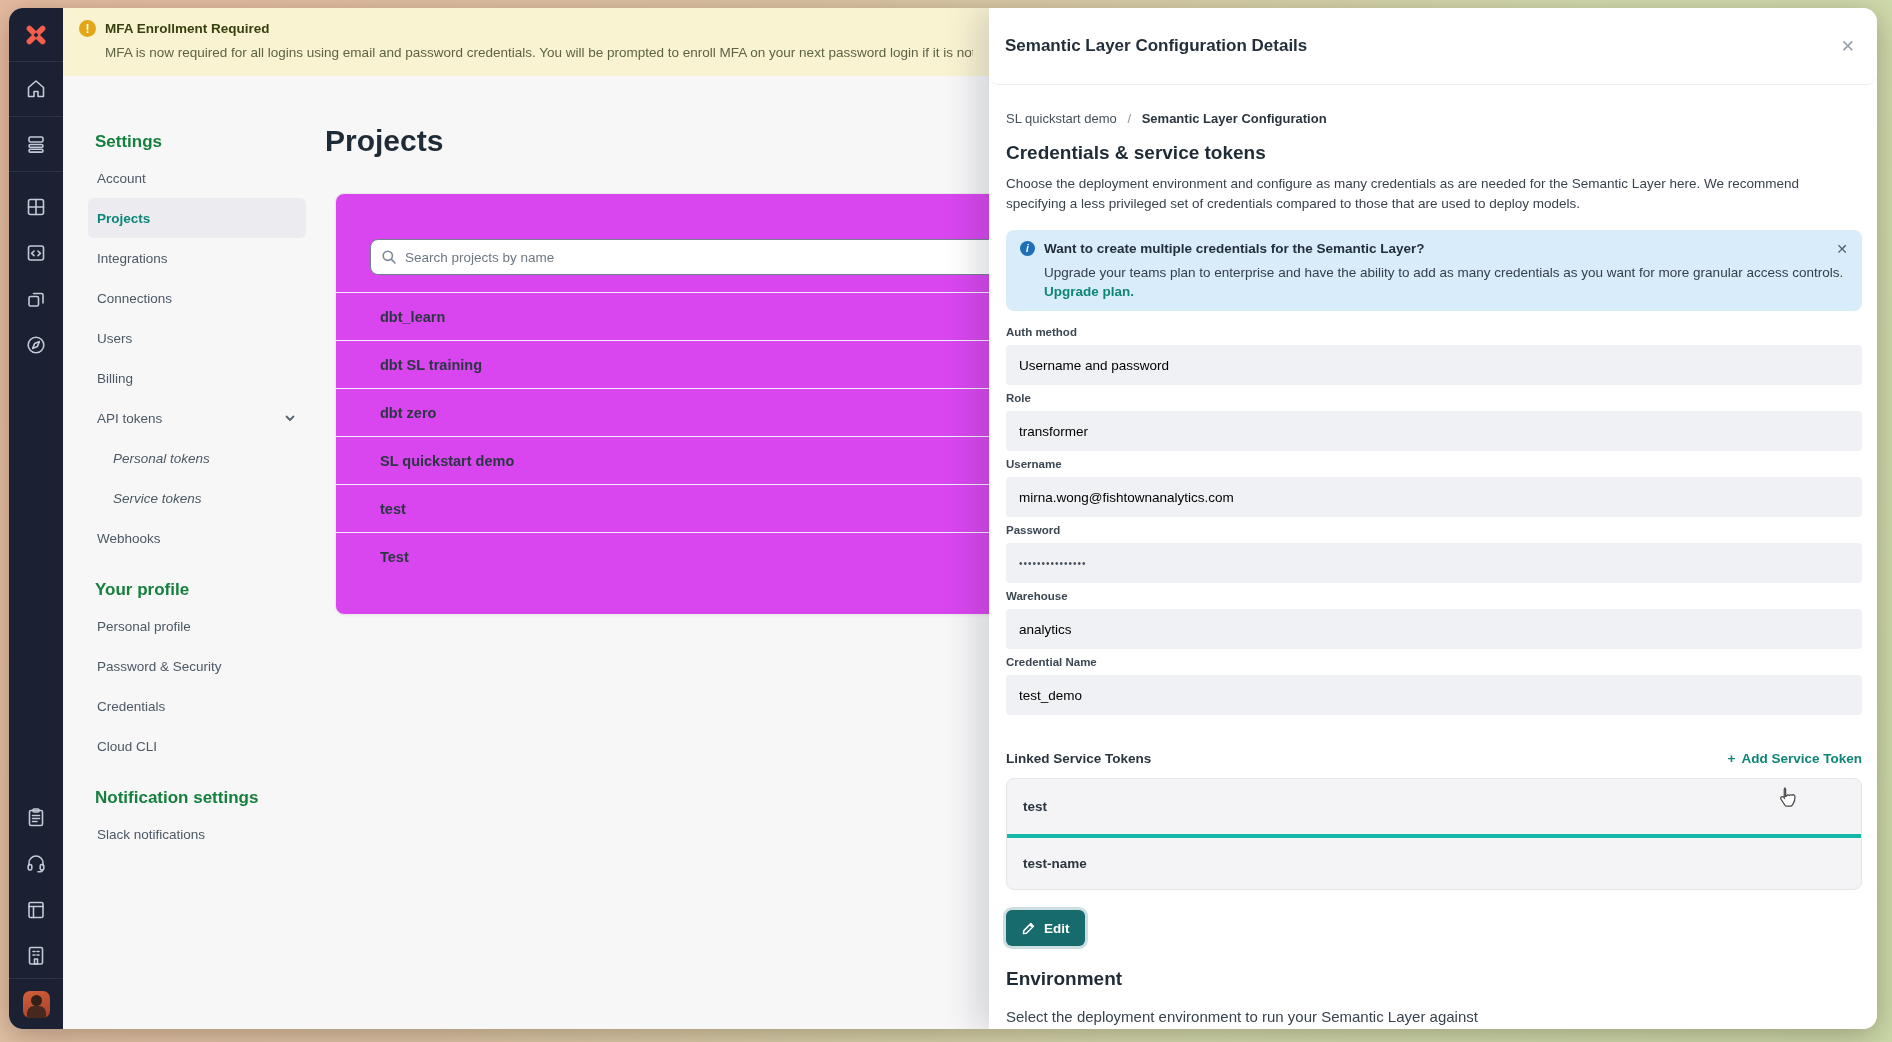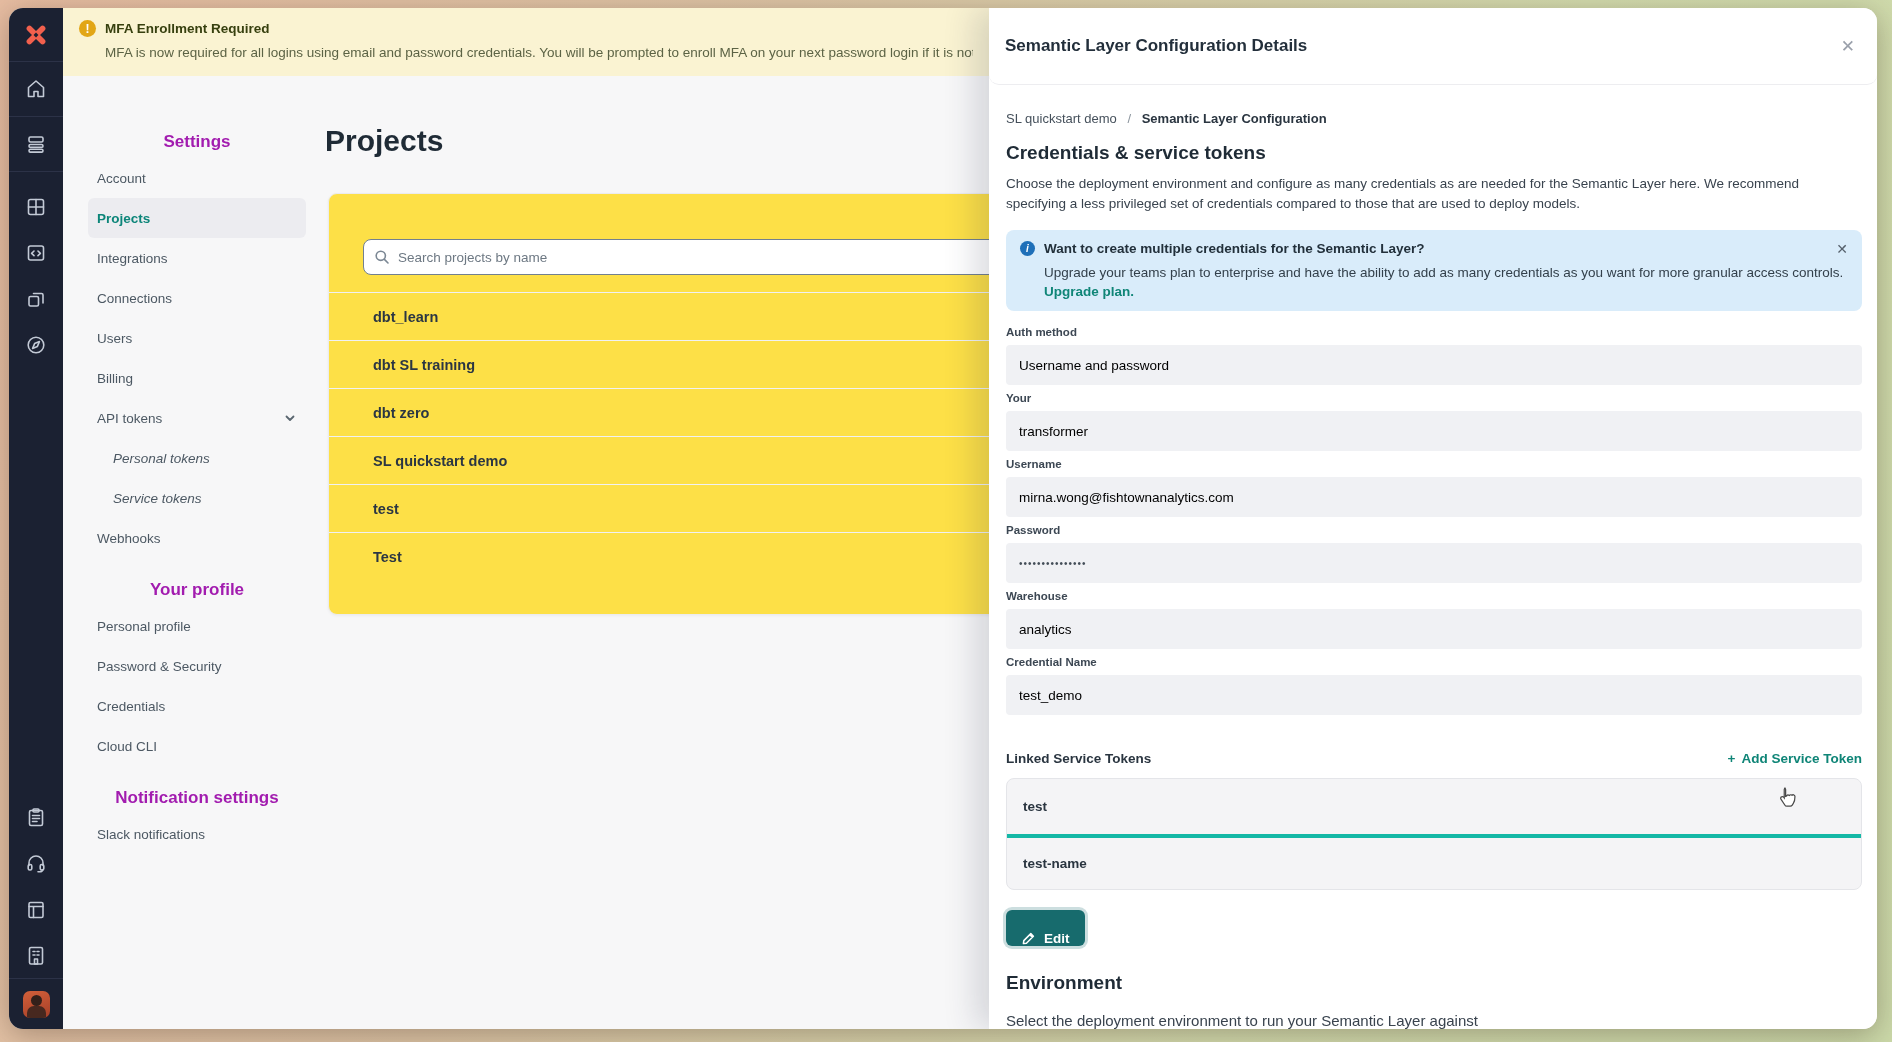--- a/index.html
+++ b/index.html
@@ -26,31 +26,31 @@
 
   
   .banner { position:absolute; left:54px; top:0; width:926px; height:68px; background:#faf3d2; padding:12px 16px 0 16px; overflow:hidden; }
   .banner-row { display:flex; align-items:center; gap:9px; }
   .warn-dot { width:17px; height:17px; border-radius:50%; background:#e2a616; color:#fff; font-size:12px; font-weight:700; display:grid; place-items:center; flex:0 0 17px; }
   .banner-title { font-size:13.5px; font-weight:700; color:#37400f; }
   .banner-body { margin:8px 0 0 26px; font-size:13.5px; color:#5c6345; white-space:nowrap; overflow:hidden; }
 
   
   .settings-nav { position:absolute; left:79px; top:124px; width:218px; }
-  .sn-heading { font-size:17px; font-weight:700; color:#a21caf; padding:0 7px; height:26px;text-align:center; }
+  .sn-heading { font-size:17px; font-weight:700; color:#15803d; padding:0 7px; height:26px; }
   .sn-heading.mt { margin-top:12px; }
   .sn-item { height:40px; display:flex; align-items:center; justify-content:space-between; padding:0 9px; border-radius:6px; font-size:13.5px; color:#4c5863; cursor:default; }
   .sn-item.indent { padding-left:25px;font-style:italic; }
   .sn-item.active { background:#ececf0; color:#0c8579; font-weight:700; }
   .sn-gap { height:10px; }
   .chev { stroke:#5a6670; fill:none; stroke-width:1.8; stroke-linecap:round; stroke-linejoin:round; }
 
   
   .page-title { position:absolute; left:316px; top:116px; font-size:30px; font-weight:700; color:#1f2b36; }
-  .card { position:absolute; left:319px; top:185px; width:691px; height:422px; background:#fde047;
+  .card { position:absolute; left:326px; top:185px; width:691px; height:422px; background:#d946ef;
           border:1px solid #ececee; border-radius:9px; box-shadow:0 1px 3px rgba(30,40,60,.05); }
   .search-wrap { position:absolute; left:34px; top:45px; right:-6px; height:36px; border:1px solid #72808f; border-radius:8px;
                  background:#fff; display:flex; align-items:center; padding:0 10px; gap:8px; }
   .search-wrap input { border:none; outline:none; flex:1; font-size:13.5px; color:#3c4650; font-family:inherit; background:transparent; }
   .search-wrap input::placeholder { color:#6d7883; }
   .proj-list { position:absolute; left:0; right:0; top:98px; }
   .proj-row { height:48px; display:flex; align-items:center; padding-left:44px; border-top:1px solid #f0f1f3; font-size:14.5px; font-weight:700; color:#2b3643; }
 
   
   .panel { position:absolute; left:980px; top:0; bottom:0; width:888px; background:#fff;
@@ -79,21 +79,21 @@
   .fvalue { margin-top:4px; height:40px; background:#f0f1f4; border-radius:4px; display:flex; align-items:center; padding:0 13px; font-size:13.5px; color:#000000; }
   .fvalue.dots { font-size:10px; letter-spacing:1px; color:#444e58; }
 
   .tok-head { margin-top:36px; display:flex; align-items:center; }
   .tok-title { font-size:13.5px; font-weight:700; color:#2a3540; }
   .tok-add { margin-left:auto; font-size:13.5px; font-weight:700; color:#0f8577; display:flex; gap:6px; align-items:center; }
   .tok-box { margin-top:12px; background:#f4f4f6; border:1px solid #e4e5e9; border-radius:8px; }
   .tok-row { height:55px; display:flex; align-items:center; padding-left:16px; font-size:13.5px; font-weight:700; color:#2a3540; }
   .tok-row + .tok-row { border-top:4px solid #14b8a6; }
 
-  .edit-btn { margin-top:20px; display:inline-flex; align-items:flex-end; gap:8px; height:36px; padding:0 15px;
+  .edit-btn { margin-top:20px; display:inline-flex; align-items:center; gap:8px; height:36px; padding:0 15px;
               background:#176b6d; border-radius:6px; color:#fff; font-size:13.5px; font-weight:700;
               box-shadow:0 0 0 3px rgba(23,107,109,.22); }
   .env-h2 { margin-top:22px; font-size:19px; font-weight:700; color:#1f2b36; }
   .env-desc { margin-top:18px; font-size:15px; color:#39434e; }
 
   .cursor-hand { position:absolute; right:80px; top:778px; z-index:20; }
 </style>
 </head>
 <body>
 
@@ -297,21 +297,21 @@
           <div class="info-close">✕</div>
           <div class="info-body">Upgrade your teams plan to enterprise and have the ability to add as many credentials as you want for more granular access controls.</div>
           <div class="info-link">Upgrade plan.</div>
         </div>
 
         <div class="fgroup first">
           <div class="flabel">Auth method</div>
           <div class="fvalue">Username and password</div>
         </div>
         <div class="fgroup">
-          <div class="flabel">Your</div>
+          <div class="flabel">Role</div>
           <div class="fvalue">transformer</div>
         </div>
         <div class="fgroup">
           <div class="flabel">Username</div>
           <div class="fvalue">mirna.wong@fishtownanalytics.com</div>
         </div>
         <div class="fgroup">
           <div class="flabel">Password</div>
           <div class="fvalue dots">•••••••••••••••</div>
         </div>

